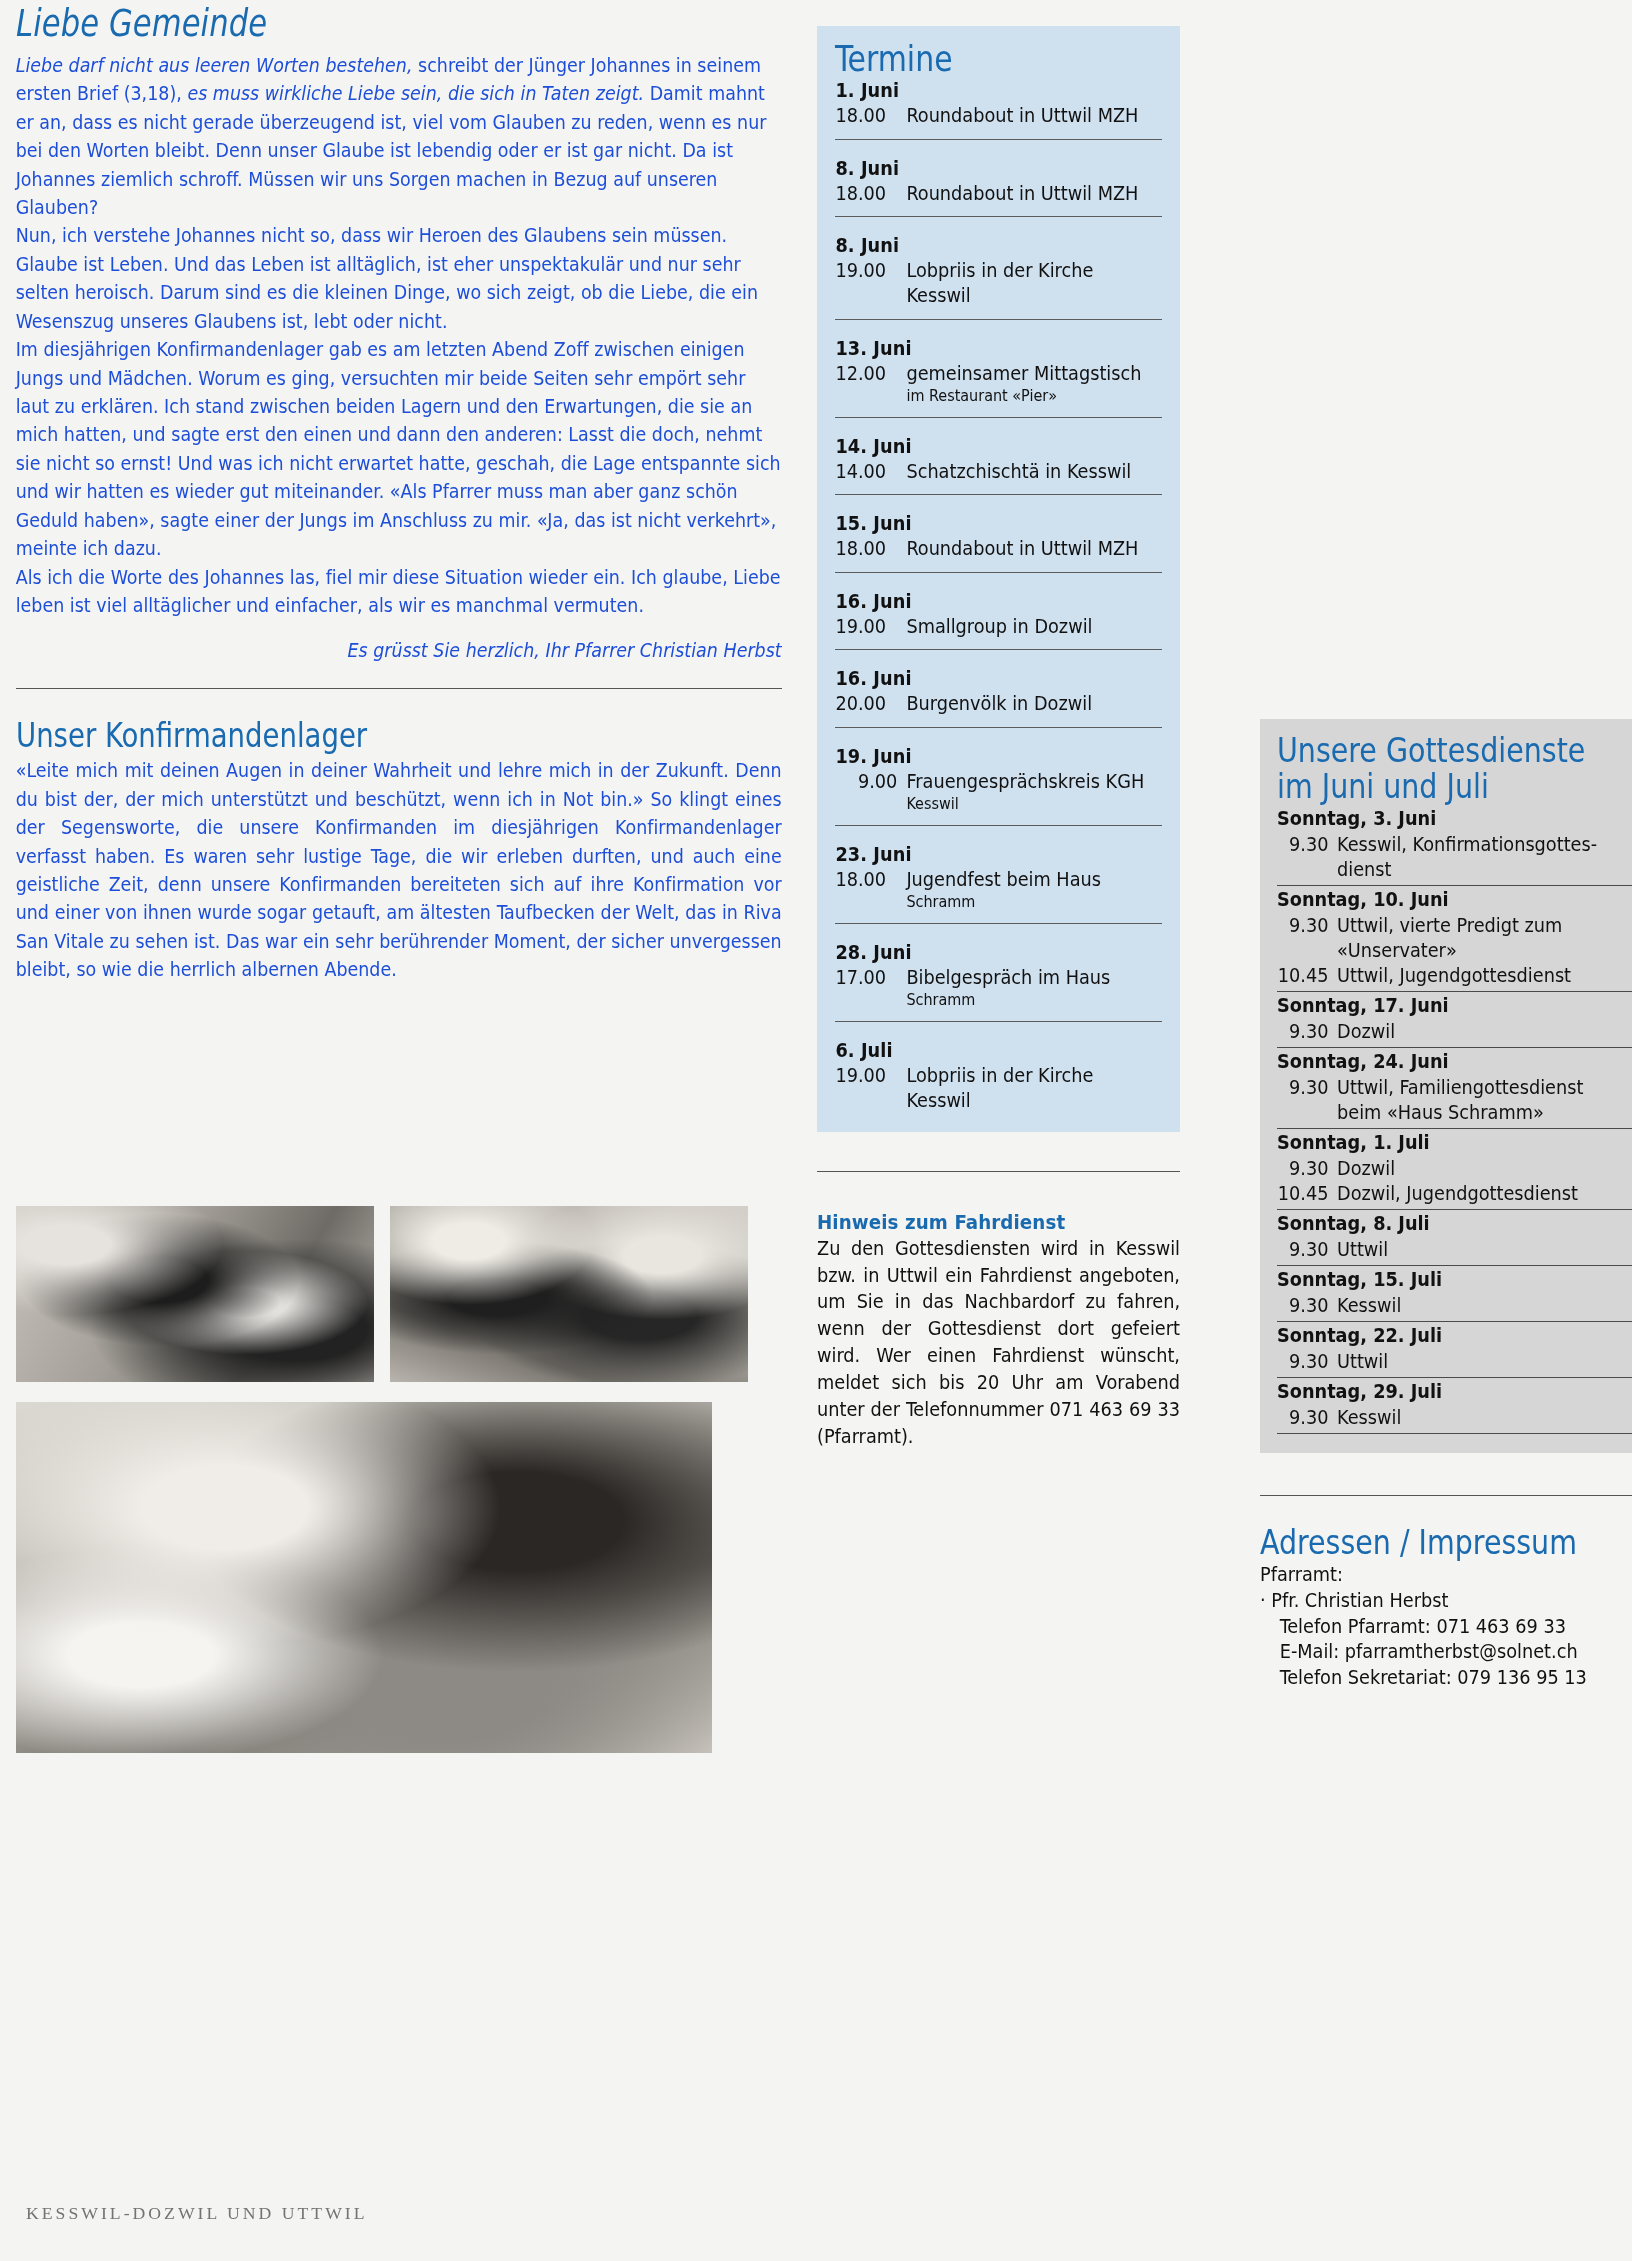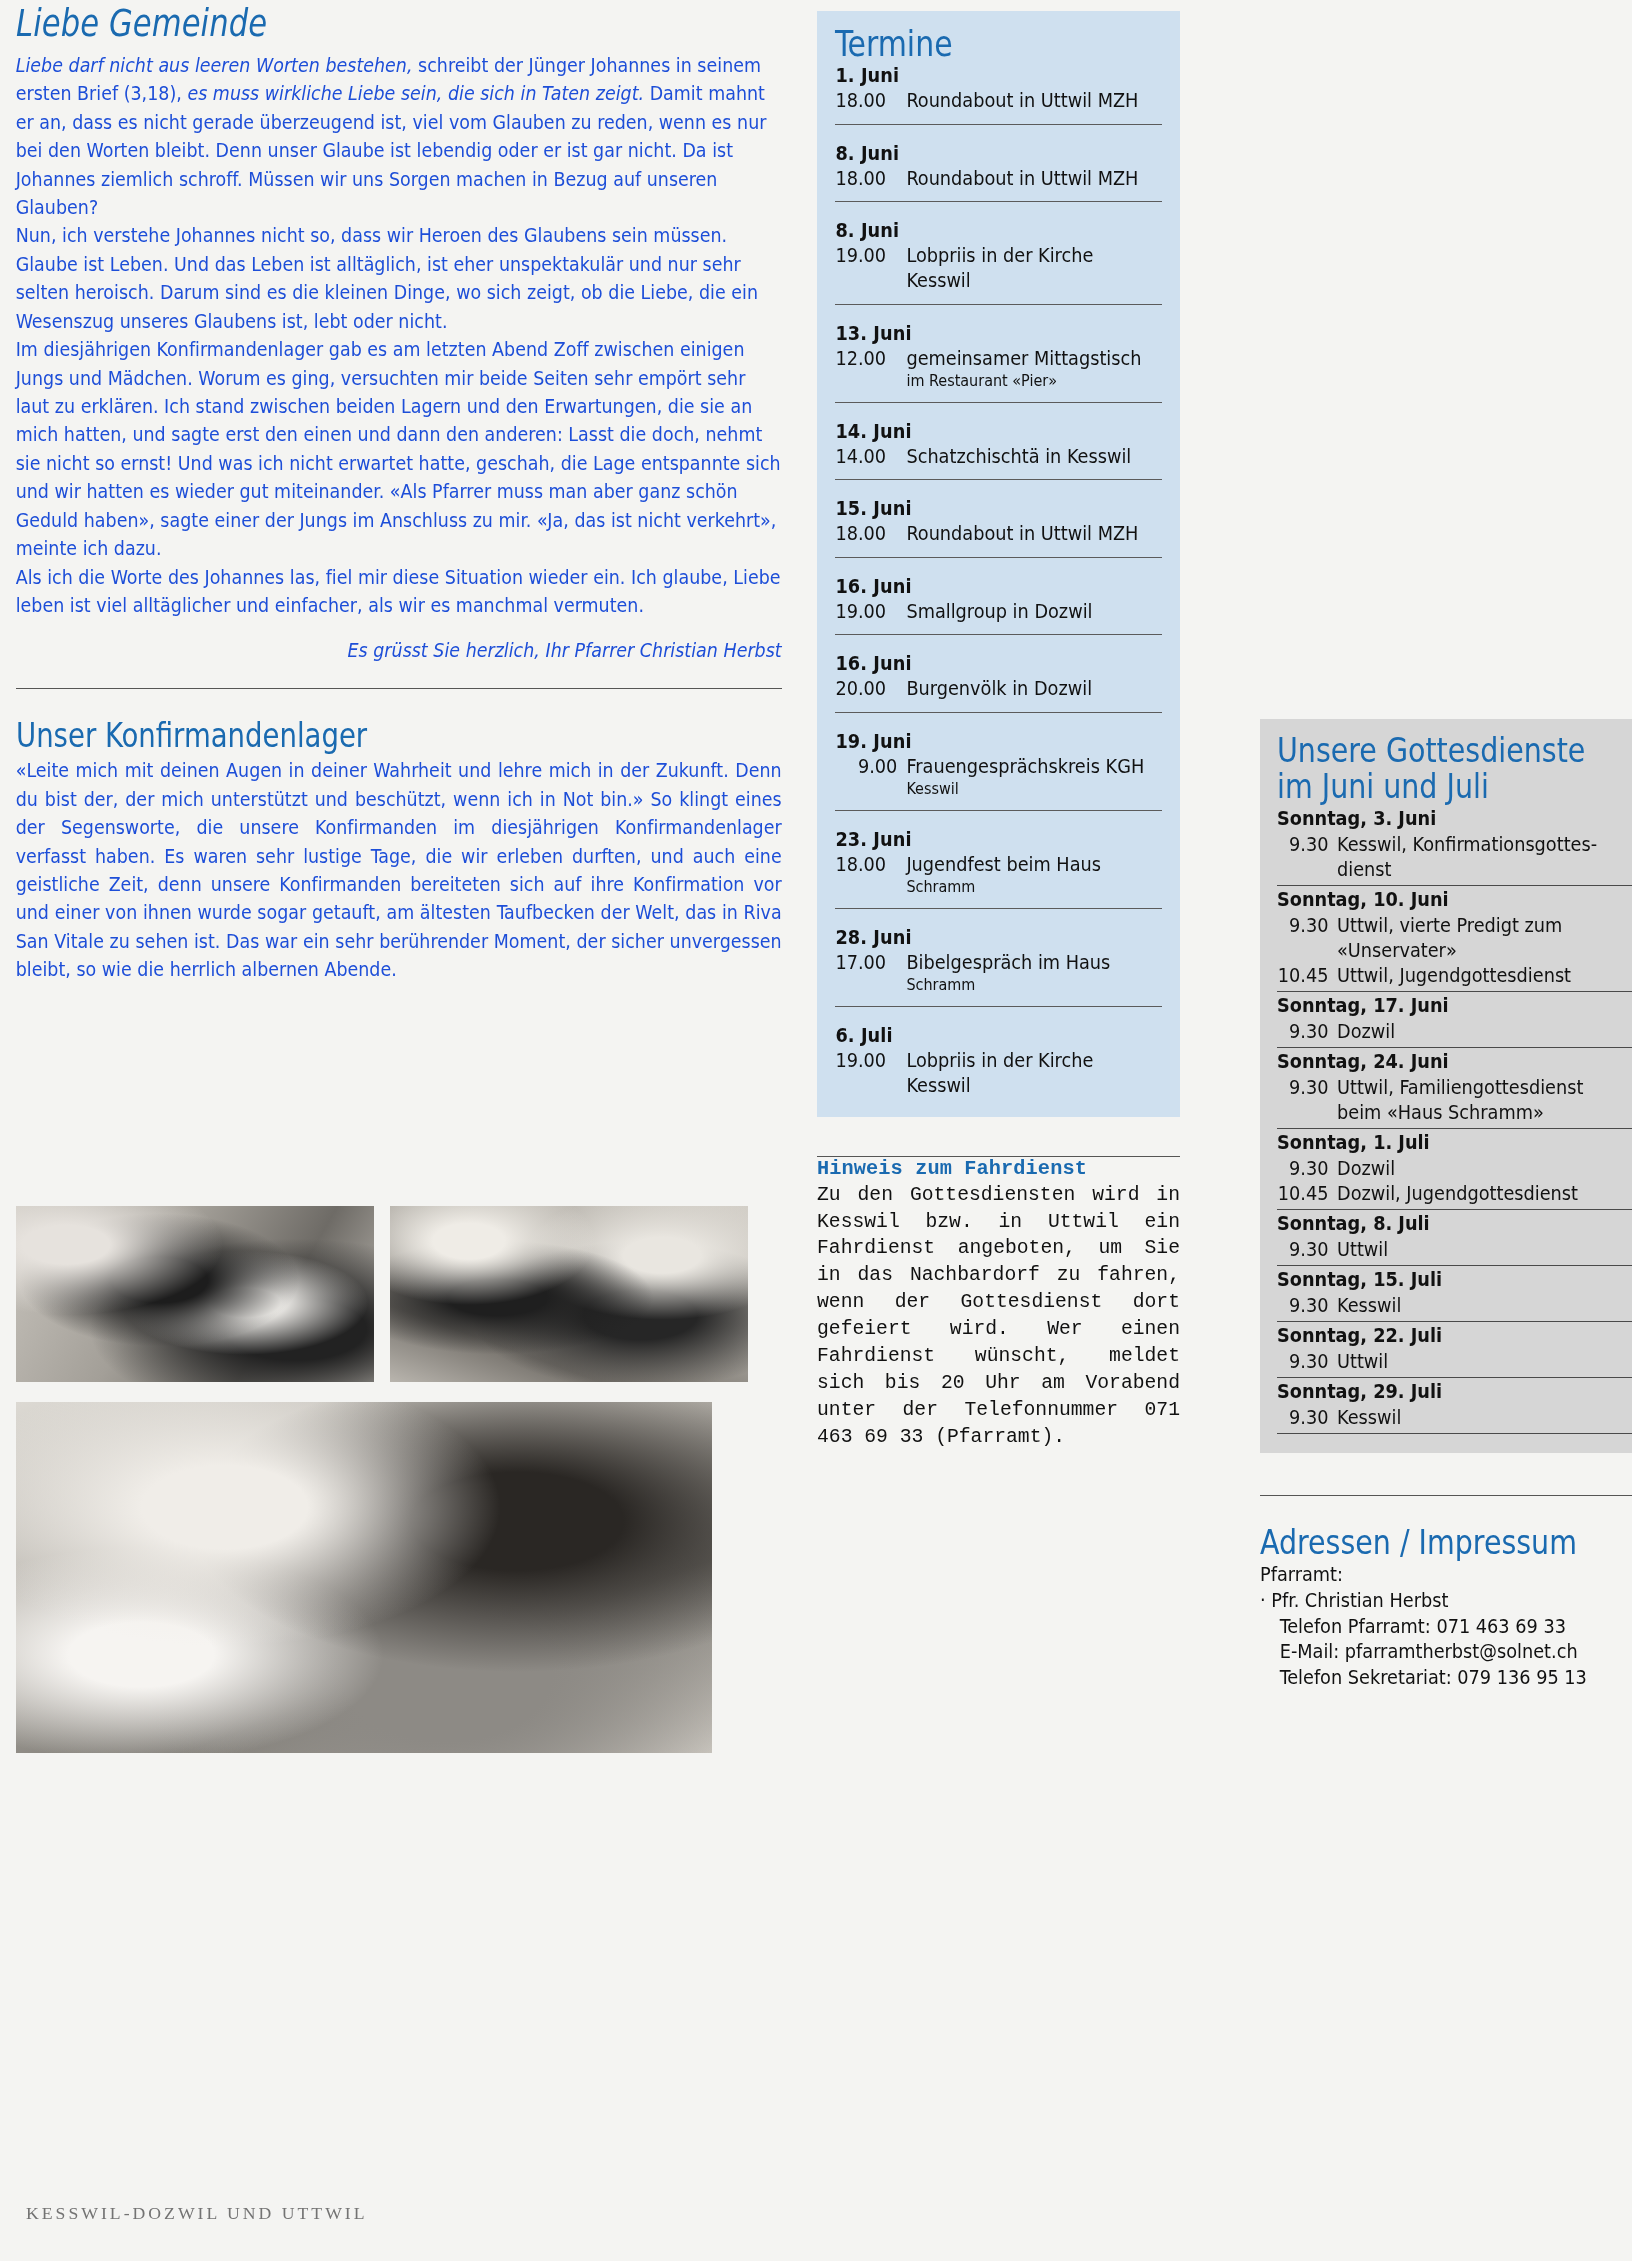--- a/index.html
+++ b/index.html
@@ -76,37 +76,37 @@
       linear-gradient(160deg,#dcd9d3 0%,#b4b0a9 38%,#7d7a74 68%,#cbc7c0 100%);
   }
 
   .footer-brand{
     position:absolute;left:26px;top:2203px;
     font-family:"Liberation Serif","DejaVu Serif",serif;
     font-size:17.7px;letter-spacing:3px;color:#737373;
   }
 
   
-  .col-mid{position:absolute;left:817px;top:11px;width:300px;}
+  .col-mid{position:absolute;left:817px;top:26px;width:300px;}
   .termine-box{background:#cfe0ef;padding:15.7px 18.4px 19.7px 18.4px;box-sizing:border-box;width:363px;}
   .termine-title{
     color:#1a6ab0;font-size:35px;font-weight:400;line-height:1;
     margin:0 0 2.6px 0;transform:scaleX(.95);transform-origin:left center;
   }
   .ev{padding:0;}
   .ev .d{font-weight:bold;font-size:19.7px;line-height:1.22;letter-spacing:0.1px;}
   .ev .line{font-size:19.7px;line-height:1.27;display:flex;}
   .ev .t{width:71px;flex:0 0 71px;text-align:left;}
   .ev .t.r{text-align:right;padding-right:9.2px;width:62px;flex:0 0 62px;}
   .ev .txt{flex:1;}
   .ev .cont{padding-left:71px;font-size:16px;line-height:1.27;}
   .ev-sep{border-top:1px solid #5b5b5b;margin:10.5px 0 17px 0;}
 
   .mid-rule{border-top:1px solid #555;margin:39px 0 0 0;width:363px;}
-  .hinweis{width:363px;font-family:Liberation Mono, monospace;}
+  .hinweis{width:363px;margin-top:38px;}
   .hinweis h3{color:#1a6ab0;font-size:20.3px;font-weight:bold;margin:0 0 1.3px 0;letter-spacing:0.1px;}
   .hinweis p{font-size:19.7px;line-height:1.365;margin:0;text-align:justify;}
 
   
   .col-right{position:absolute;left:1260px;top:719px;width:403px;}
   .gd-box{background:#d6d6d6;padding:14.4px 17px 17px 17px;box-sizing:border-box;width:403px;}
   .gd-title{
     color:#1a6ab0;font-size:33px;font-weight:400;line-height:1.08;margin:0 0 2.6px 0;
     transform:scaleX(.96);transform-origin:left center;
   }

